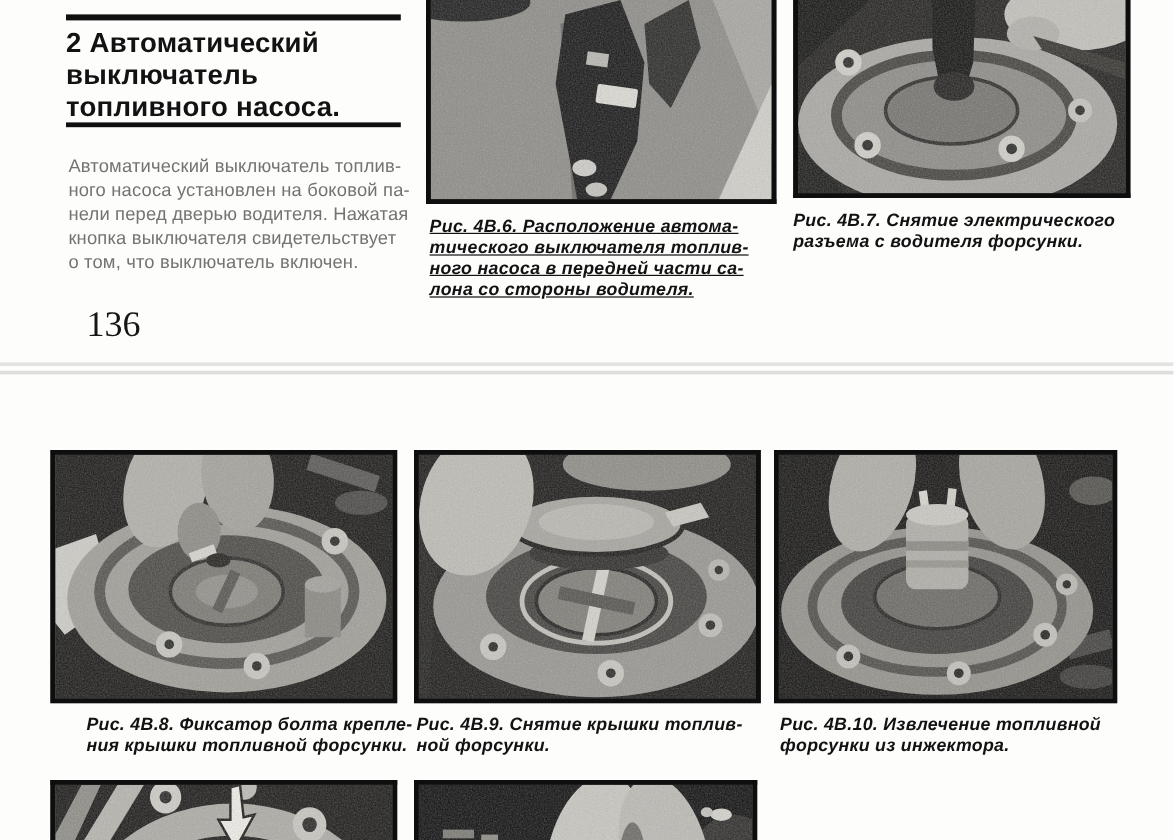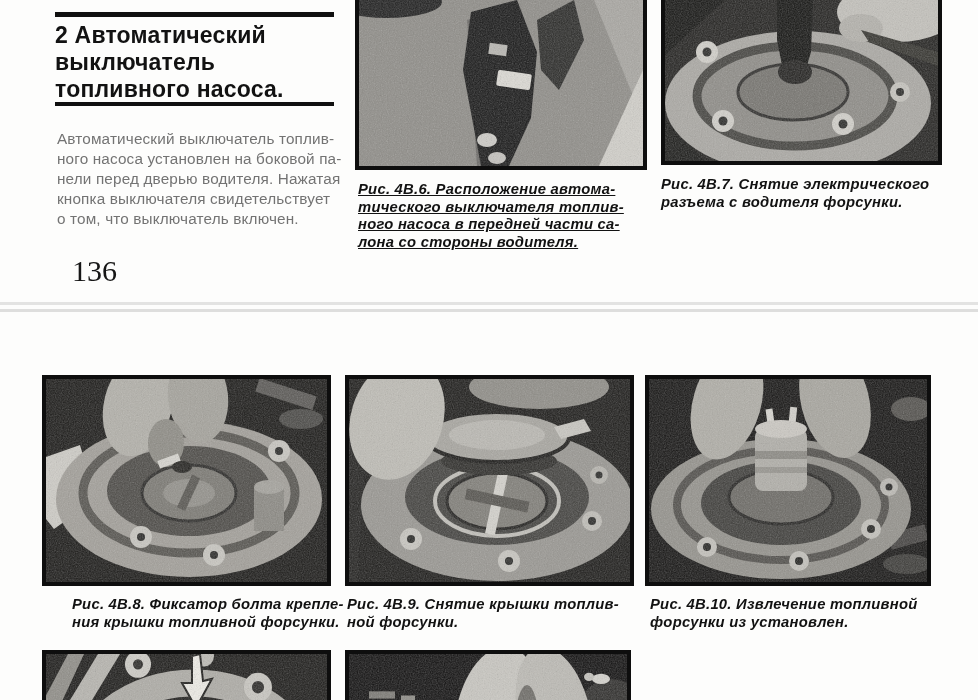--- a/index.html
+++ b/index.html
@@ -238,21 +238,21 @@
         <circle cx="150" cy="182" r="4" fill="#242422"></circle>
       <circle cx="222" cy="150" r="10" fill="#c4c2bc"></circle>
         <circle cx="222" cy="150" r="4" fill="#242422"></circle>
       <circle cx="240" cy="108" r="9" fill="#bcbab4"></circle>
         <circle cx="240" cy="108" r="3.5" fill="#242422"></circle>
     </g>
     <rect width="278" height="203" filter="url(#grain)" opacity="0.35"></rect>
   </svg>
 </div>
 <figcaption class="abs caption" id="caption-4b10">Рис. 4В.10. Извлечение топливной
-форсунки из установлен.</figcaption>
+форсунки из инжектора.</figcaption>
 
 <div class="abs photo cut-bottom" id="photo-partial-left">
   <svg viewBox="0 0 281 54" preserveAspectRatio="none">
     <rect width="281" height="54" fill="#1c1b19"></rect>
     <ellipse cx="148" cy="120" rx="118" ry="92" fill="none" stroke="#aeaca6" stroke-width="26"></ellipse>
     <polygon points="18,54 52,0 74,0 40,54" fill="#b7b5af"></polygon>
     <polygon points="0,40 22,0 38,0 12,54 0,54" fill="#8f8d87"></polygon>
     <circle cx="92" cy="10" r="13" fill="#cfcdc7"></circle>
       <circle cx="92" cy="10" r="5" fill="#2b2a28"></circle>
     <circle cx="212" cy="32" r="14" fill="#c9c7c1"></circle>

